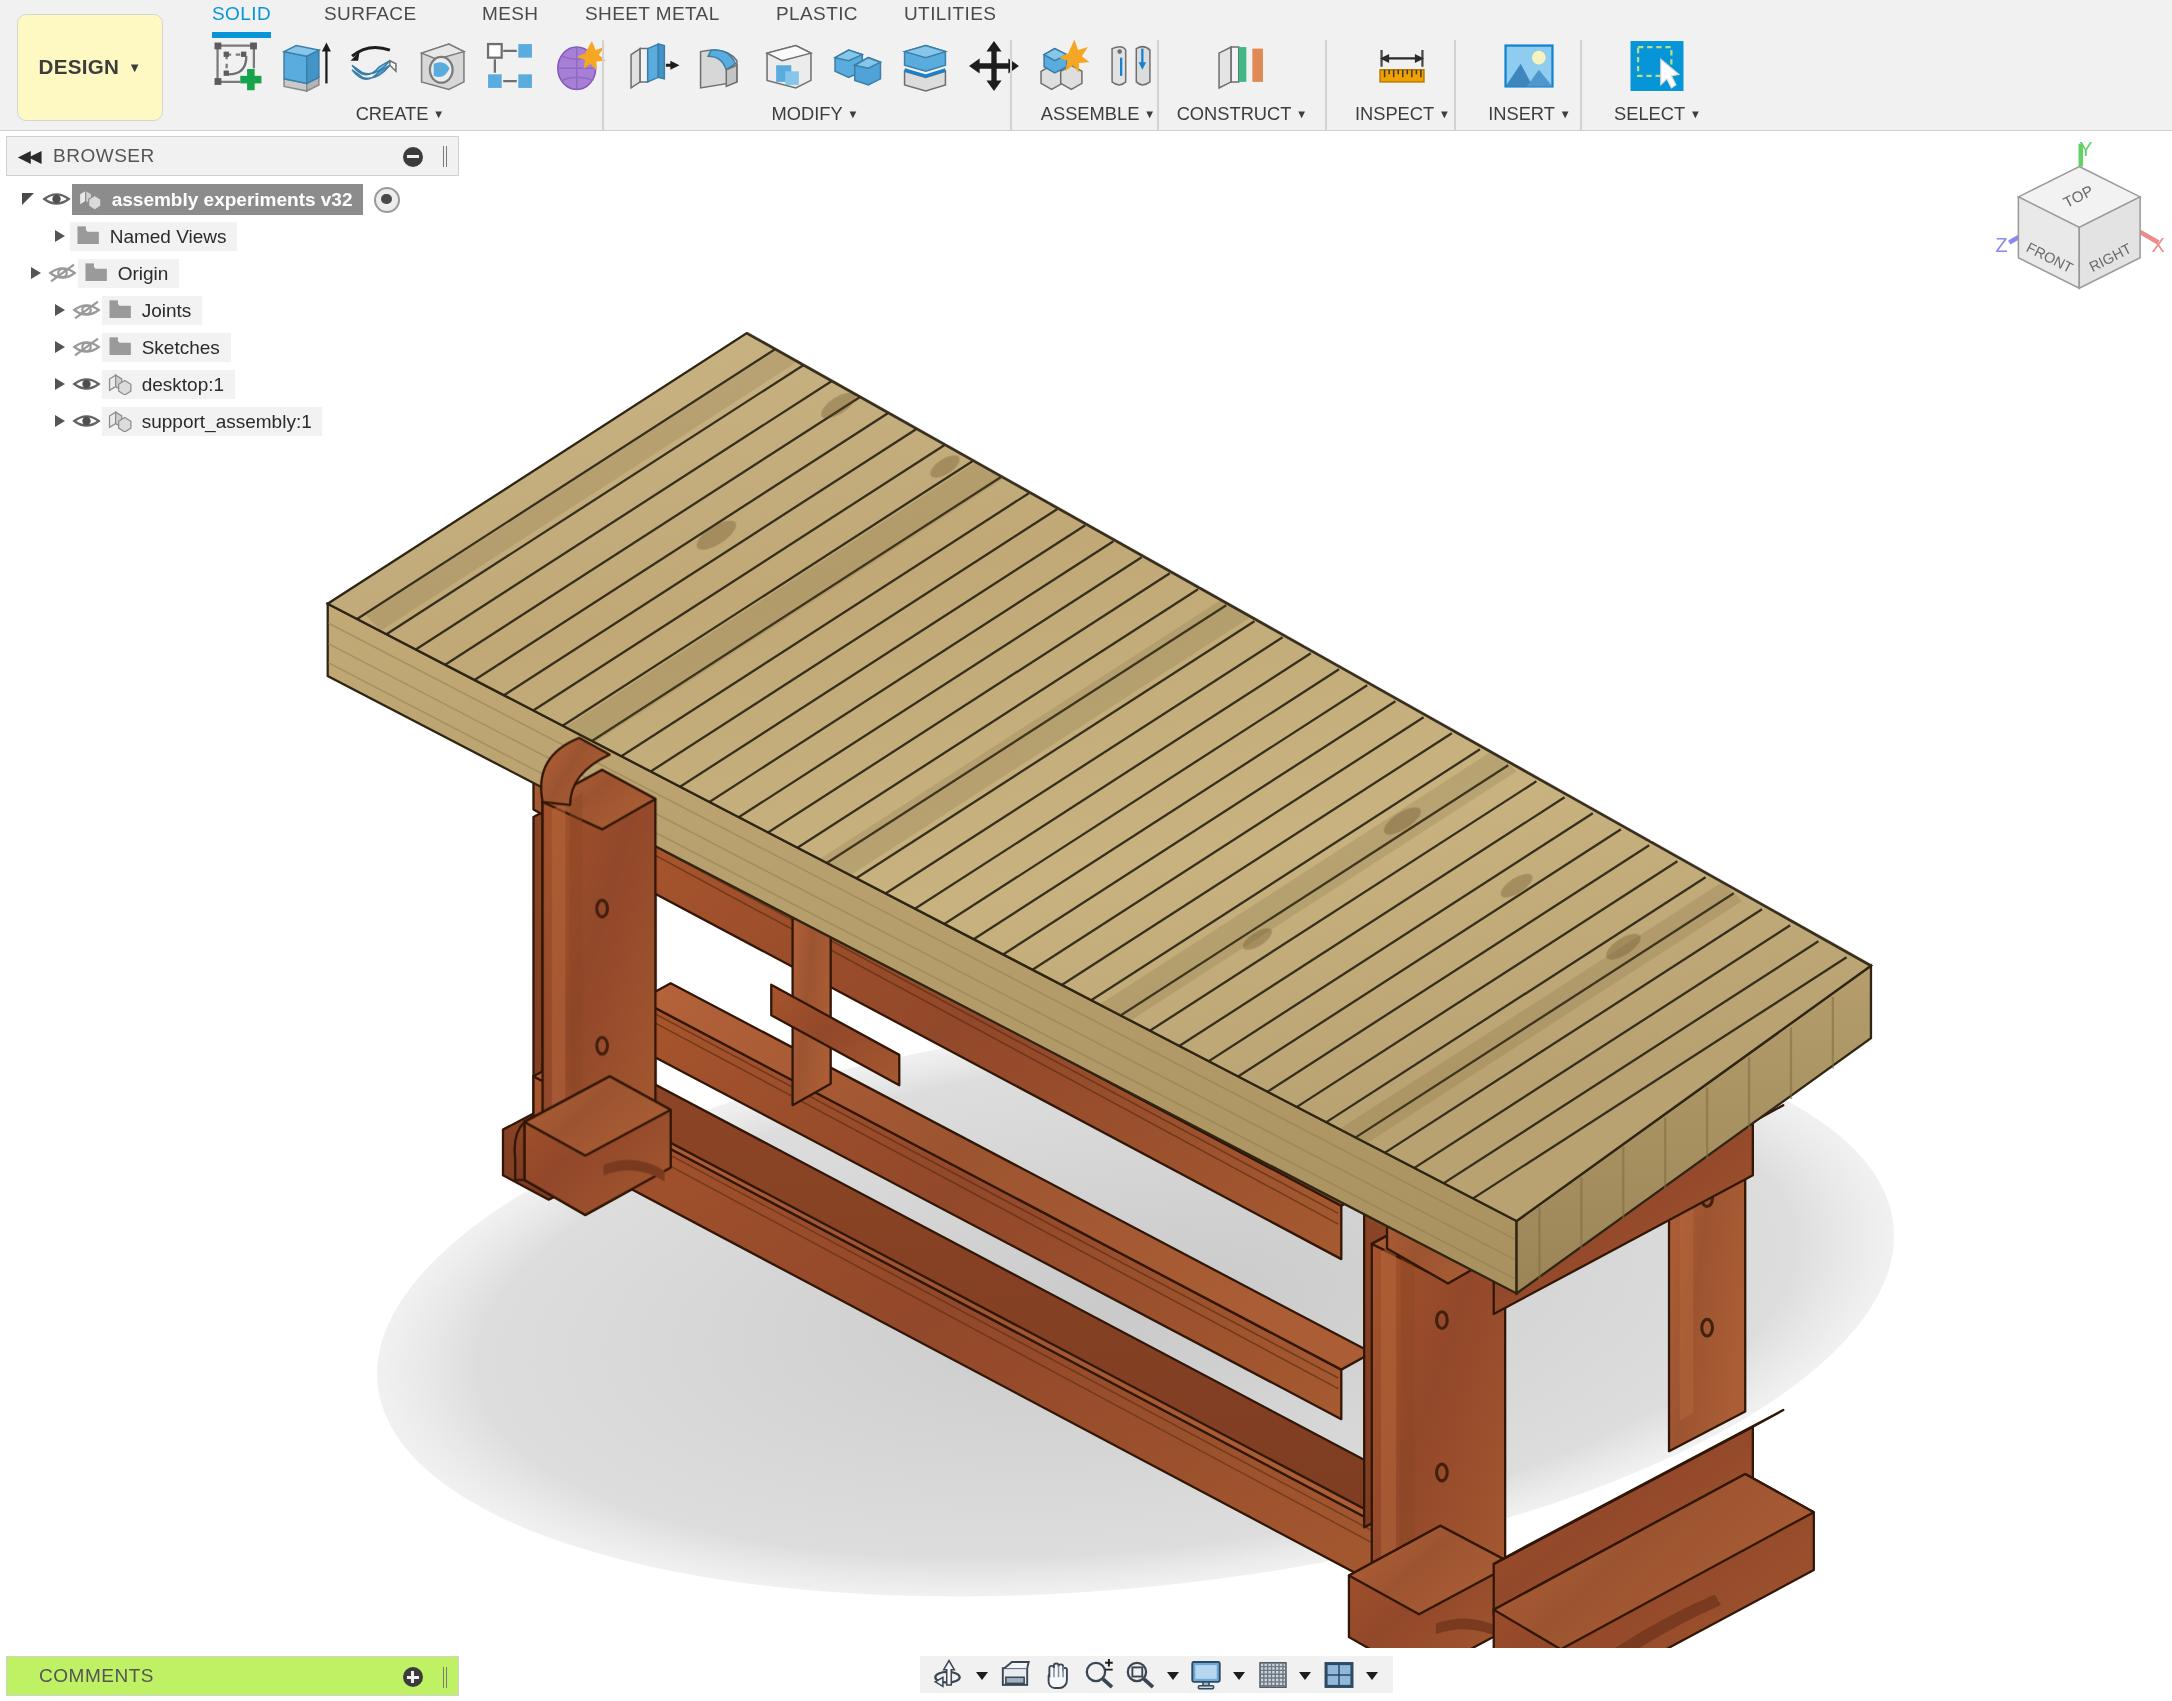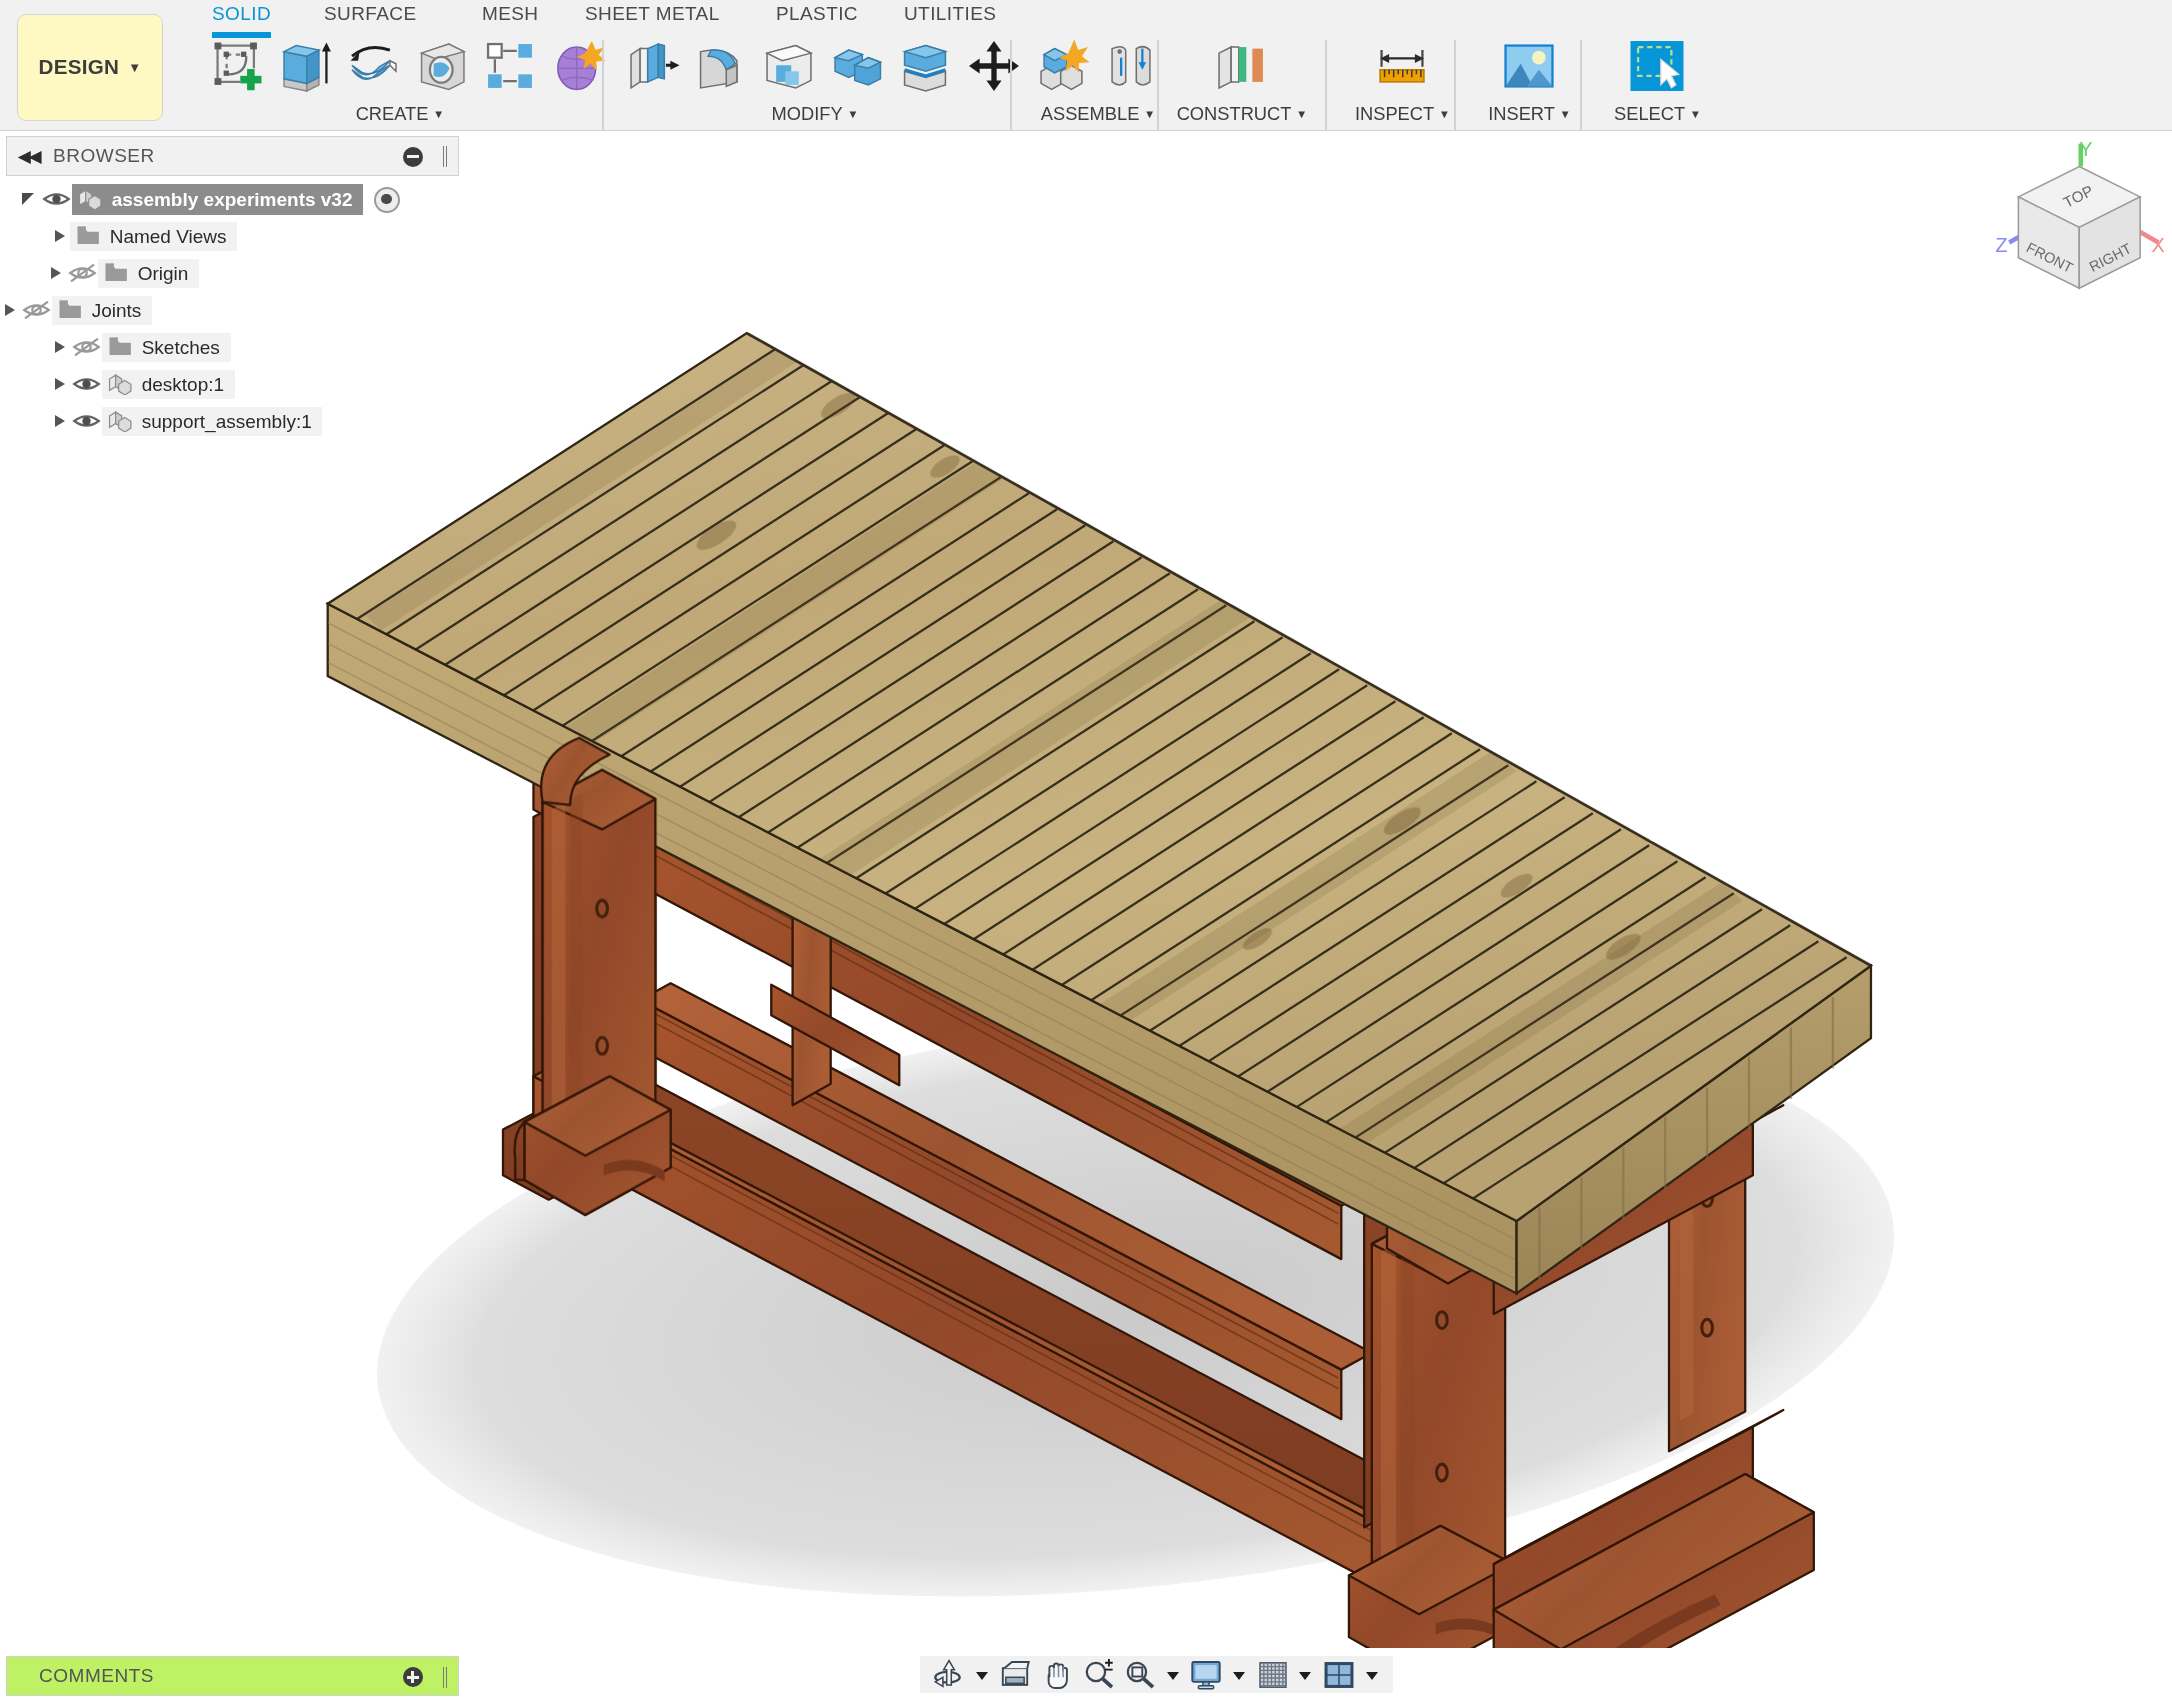--- a/index.html
+++ b/index.html
@@ -683,76 +683,76 @@
         <span class="nodeicon">
           <svg width="24.4" height="23" viewBox="0 0 32 30">
             <path d="M2 6 H12 L15 10 H30 V26 H2 Z" fill="#9a9a9a"></path>
             <rect x="2" y="3" width="11" height="4" fill="#9a9a9a"></rect>
           </svg>
         </span>
         <span class="tlabel">Named Views</span>
       </span>
     </div>
 
-    <div class="trow" style="padding-left:46px;">
+    <div class="trow" style="padding-left:26px;">
       <span class="twist"></span>
       <span class="eye">
         <svg width="29" height="20" viewBox="0 0 38 26">
           <path d="M3 13 Q19 1 35 13 Q19 25 3 13 Z" fill="none" stroke="#9a9a9a" stroke-width="3"></path>
           <circle cx="19" cy="13" r="5.5" fill="none" stroke="#9a9a9a" stroke-width="3"></circle>
           <path d="M4 24 L34 2" stroke="#9a9a9a" stroke-width="3"></path>
         </svg>
       </span>
       <span class="lbl-wrap">
         <span class="nodeicon">
           <svg width="24.4" height="23" viewBox="0 0 32 30">
             <path d="M2 6 H12 L15 10 H30 V26 H2 Z" fill="#9a9a9a"></path>
             <rect x="2" y="3" width="11" height="4" fill="#9a9a9a"></rect>
           </svg>
         </span>
         <span class="tlabel">Origin</span>
-      </span>
-    </div>
-
-    <div class="trow" style="">
-      <span class="twist"></span>
-      <span class="eye">
-        <svg width="29" height="20" viewBox="0 0 38 26">
-          <path d="M3 13 Q19 1 35 13 Q19 25 3 13 Z" fill="none" stroke="#9a9a9a" stroke-width="3"></path>
-          <circle cx="19" cy="13" r="5.5" fill="none" stroke="#9a9a9a" stroke-width="3"></circle>
-          <path d="M4 24 L34 2" stroke="#9a9a9a" stroke-width="3"></path>
-        </svg>
-      </span>
-      <span class="lbl-wrap">
-        <span class="nodeicon">
-          <svg width="24.4" height="23" viewBox="0 0 32 30">
-            <path d="M2 6 H12 L15 10 H30 V26 H2 Z" fill="#9a9a9a"></path>
-            <rect x="2" y="3" width="11" height="4" fill="#9a9a9a"></rect>
-          </svg>
-        </span>
-        <span class="tlabel">Joints</span>
       </span>
     </div>
 
     <div class="trow" style="padding-left:50px;">
       <span class="twist"></span>
       <span class="eye">
         <svg width="29" height="20" viewBox="0 0 38 26">
           <path d="M3 13 Q19 1 35 13 Q19 25 3 13 Z" fill="none" stroke="#9a9a9a" stroke-width="3"></path>
           <circle cx="19" cy="13" r="5.5" fill="none" stroke="#9a9a9a" stroke-width="3"></circle>
           <path d="M4 24 L34 2" stroke="#9a9a9a" stroke-width="3"></path>
         </svg>
       </span>
       <span class="lbl-wrap">
         <span class="nodeicon">
           <svg width="24.4" height="23" viewBox="0 0 32 30">
             <path d="M2 6 H12 L15 10 H30 V26 H2 Z" fill="#9a9a9a"></path>
             <rect x="2" y="3" width="11" height="4" fill="#9a9a9a"></rect>
           </svg>
         </span>
+        <span class="tlabel">Joints</span>
+      </span>
+    </div>
+
+    <div class="trow" style="padding-left:50px;">
+      <span class="twist"></span>
+      <span class="eye">
+        <svg width="29" height="20" viewBox="0 0 38 26">
+          <path d="M3 13 Q19 1 35 13 Q19 25 3 13 Z" fill="none" stroke="#9a9a9a" stroke-width="3"></path>
+          <circle cx="19" cy="13" r="5.5" fill="none" stroke="#9a9a9a" stroke-width="3"></circle>
+          <path d="M4 24 L34 2" stroke="#9a9a9a" stroke-width="3"></path>
+        </svg>
+      </span>
+      <span class="lbl-wrap">
+        <span class="nodeicon">
+          <svg width="24.4" height="23" viewBox="0 0 32 30">
+            <path d="M2 6 H12 L15 10 H30 V26 H2 Z" fill="#9a9a9a"></path>
+            <rect x="2" y="3" width="11" height="4" fill="#9a9a9a"></rect>
+          </svg>
+        </span>
         <span class="tlabel">Sketches</span>
       </span>
     </div>
 
     <div class="trow" style="padding-left:50px;">
       <span class="twist"></span>
       <span class="eye">
         <svg width="29" height="20" viewBox="0 0 38 26">
           <path d="M3 13 Q19 1 35 13 Q19 25 3 13 Z" fill="none" stroke="#636363" stroke-width="3"></path>
           <circle cx="19" cy="13" r="5.5" fill="#4e4e4e"></circle>

